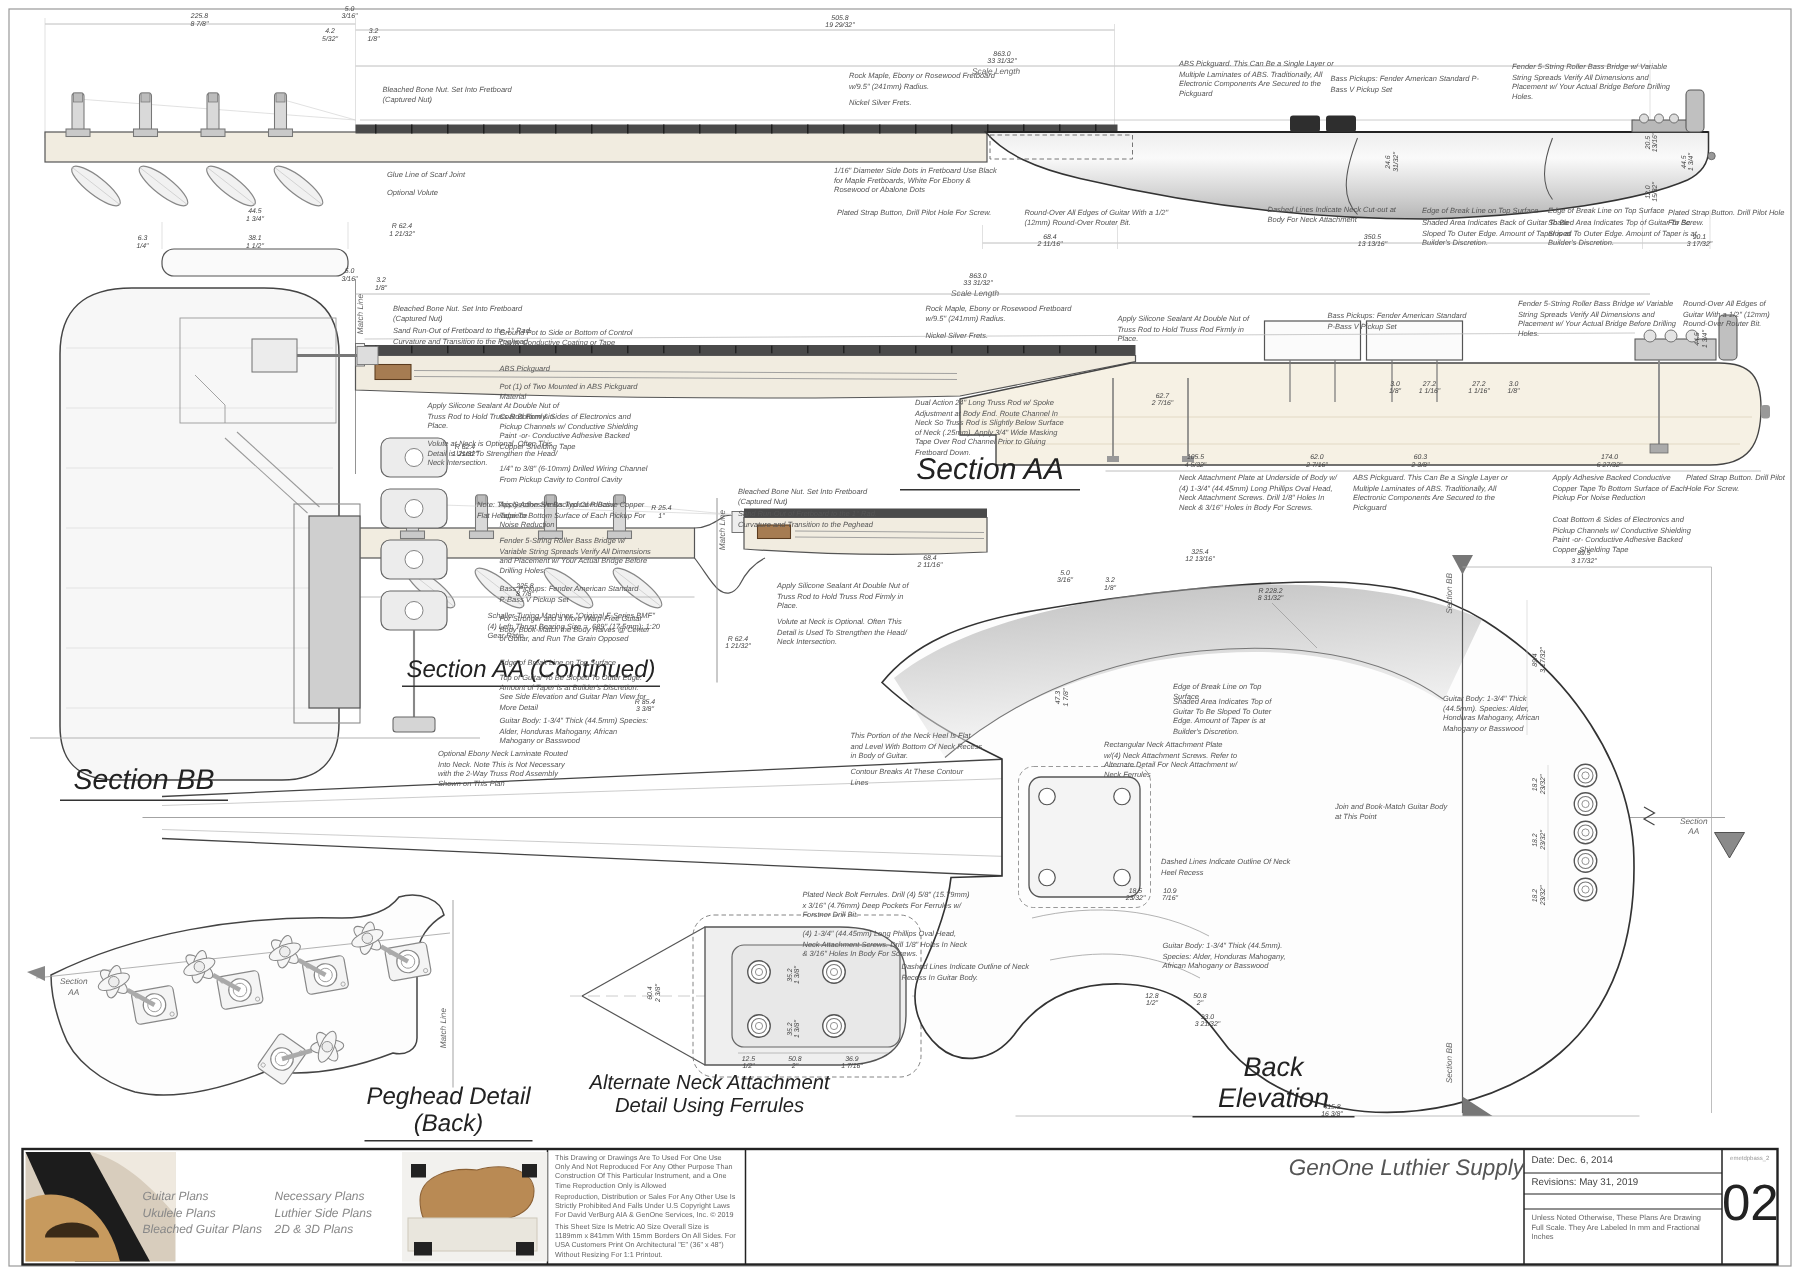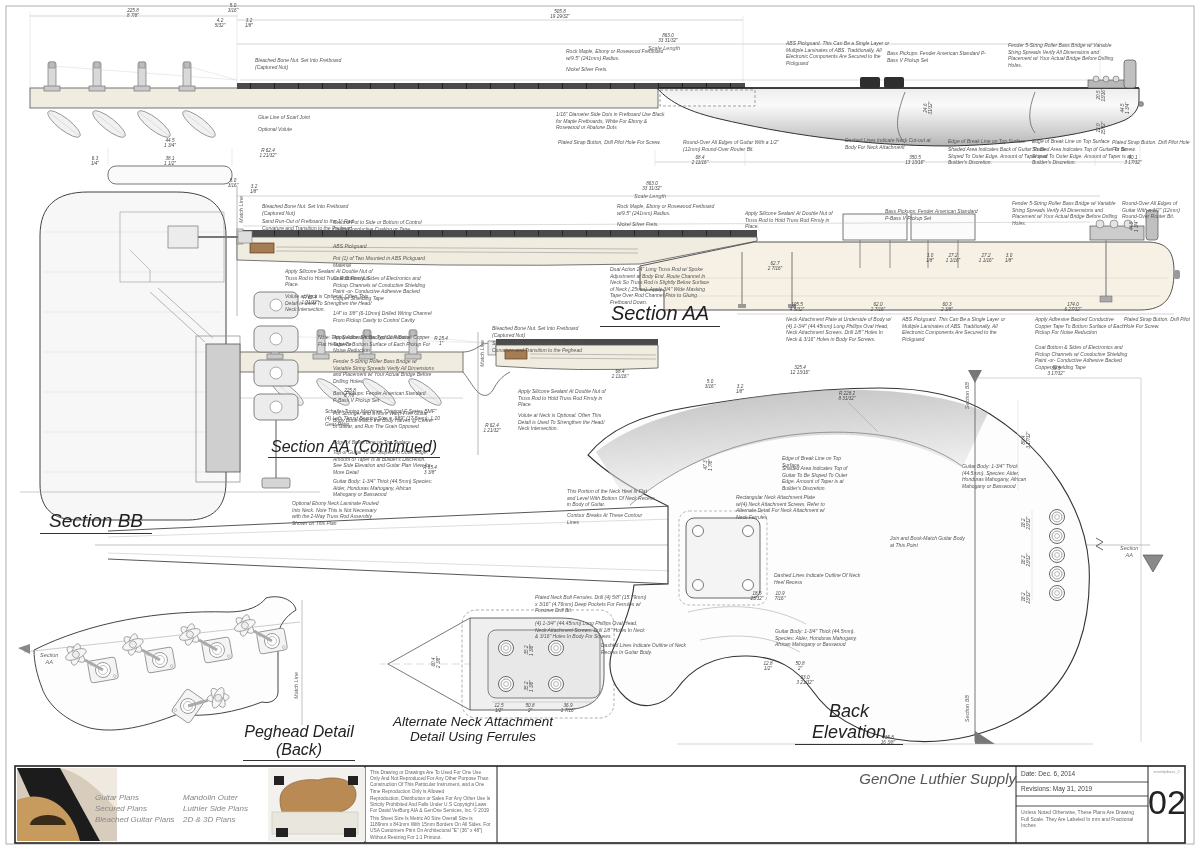--- a/index.html
+++ b/index.html
@@ -493,23 +493,23 @@
 <div class="d" style="left:568px;top:703px">36.9
 1 7/16"</div>
 <div class="dv" style="left:529px;top:650px">35.2
 1 3/8"</div>
 <div class="dv" style="left:529px;top:686px">35.2
 1 3/8"</div>
 <div class="dv" style="left:436px;top:662px">60.4
 2 3/8"</div>
 
 <div class="tb" style="left:95px;top:793px;font-size:8px;font-style:italic;color:#888">Guitar Plans</div>
-<div class="tb" style="left:95px;top:804px;font-size:8px;font-style:italic;color:#888">Secured Plans</div>
+<div class="tb" style="left:95px;top:804px;font-size:8px;font-style:italic;color:#888">Ukulele Plans</div>
 <div class="tb" style="left:95px;top:815px;font-size:8px;font-style:italic;color:#888">Bleached Guitar Plans</div>
-<div class="tb" style="left:183px;top:793px;font-size:8px;font-style:italic;color:#888">Mandolin Outer</div>
+<div class="tb" style="left:183px;top:793px;font-size:8px;font-style:italic;color:#888">Necessary Plans</div>
 <div class="tb" style="left:183px;top:804px;font-size:8px;font-style:italic;color:#888">Luthier Side Plans</div>
 <div class="tb" style="left:183px;top:815px;font-size:8px;font-style:italic;color:#888">2D &amp; 3D Plans</div>
 <div class="tb" style="left:370px;top:770px;width:122px;font-size:4.8px;line-height:1.3;color:#666">This Drawing or Drawings Are To Used For One Use Only And Not Reproduced For Any Other Purpose Than Construction Of This Particular Instrument, and a One Time Reproduction Only is Allowed</div>
 <div class="tb" style="left:370px;top:796px;width:122px;font-size:4.8px;line-height:1.3;color:#666">Reproduction, Distribution or Sales For Any Other Use Is Strictly Prohibited And Falls Under U.S Copyright Laws For David VerBurg AIA &amp; GenOne Services, Inc. © 2019</div>
 <div class="tb" style="left:370px;top:816px;width:122px;font-size:4.8px;line-height:1.3;color:#666">This Sheet Size Is Metric A0 Size Overall Size is 1189mm x 841mm With 15mm Borders On All Sides. For USA Customers Print On Architectural "E" (36" x 48") Without Resizing For 1:1 Printout.</div>
 <div class="tb" style="left:497px;top:770px;width:519px;font-size:15px;font-style:italic;color:#555;text-align:right">GenOne Luthier Supply</div>
 <div class="tb" style="left:1021px;top:770px;font-size:6.5px;color:#444">Date: Dec. 6, 2014</div>
 <div class="tb" style="left:1021px;top:785px;font-size:6.5px;color:#444">Revisions: May 31, 2019</div>
 <div class="tb" style="left:1021px;top:809px;width:122px;font-size:5px;line-height:1.3;color:#666">Unless Noted Otherwise, These Plans Are Drawing Full Scale. They Are Labeled In mm and Fractional Inches</div>
 <div class="tb" style="left:1148px;top:769px;width:37px;font-size:4px;color:#999;text-align:center">emetdpbass_2</div>

